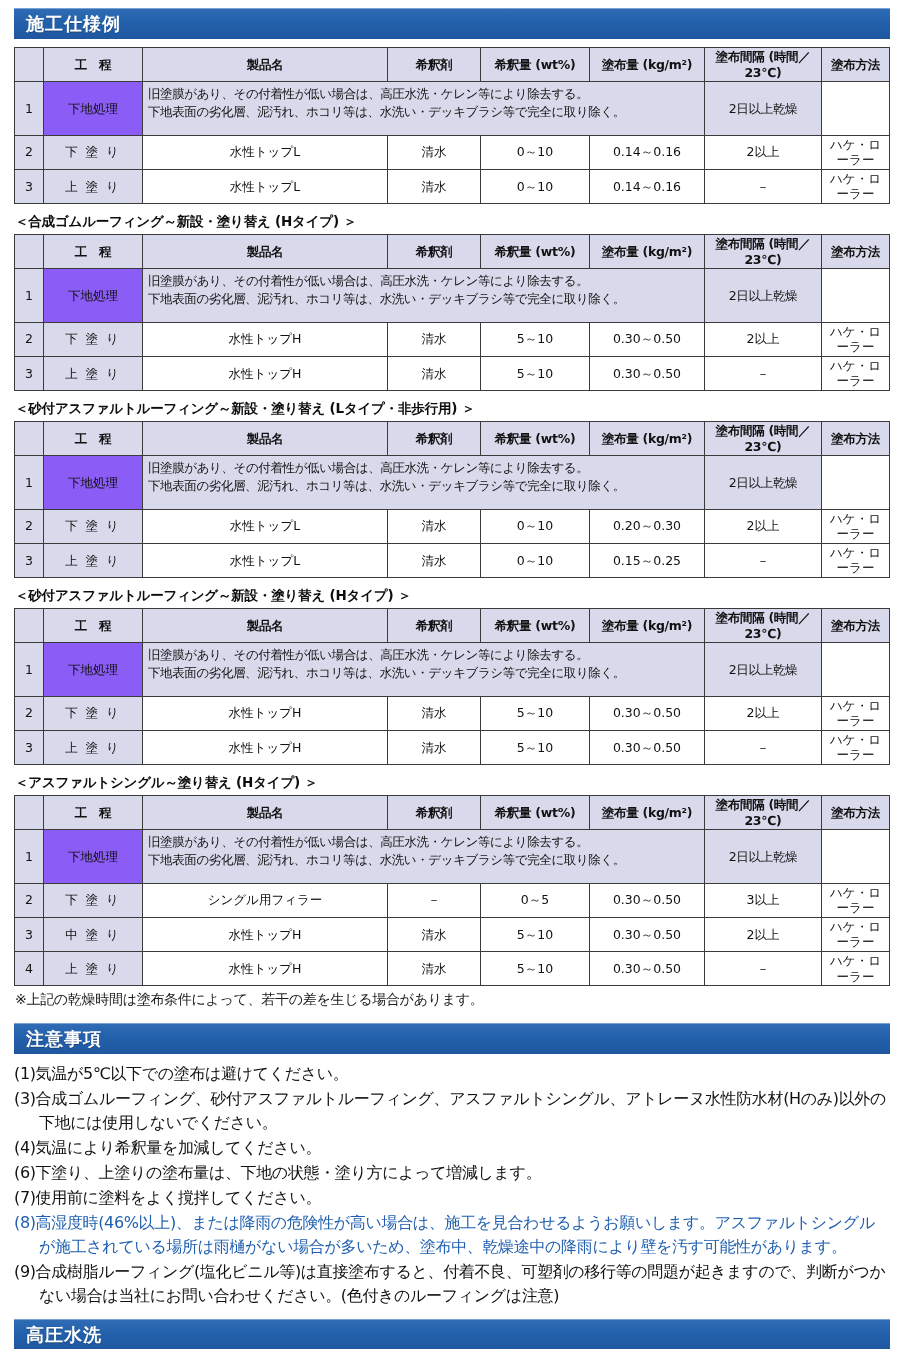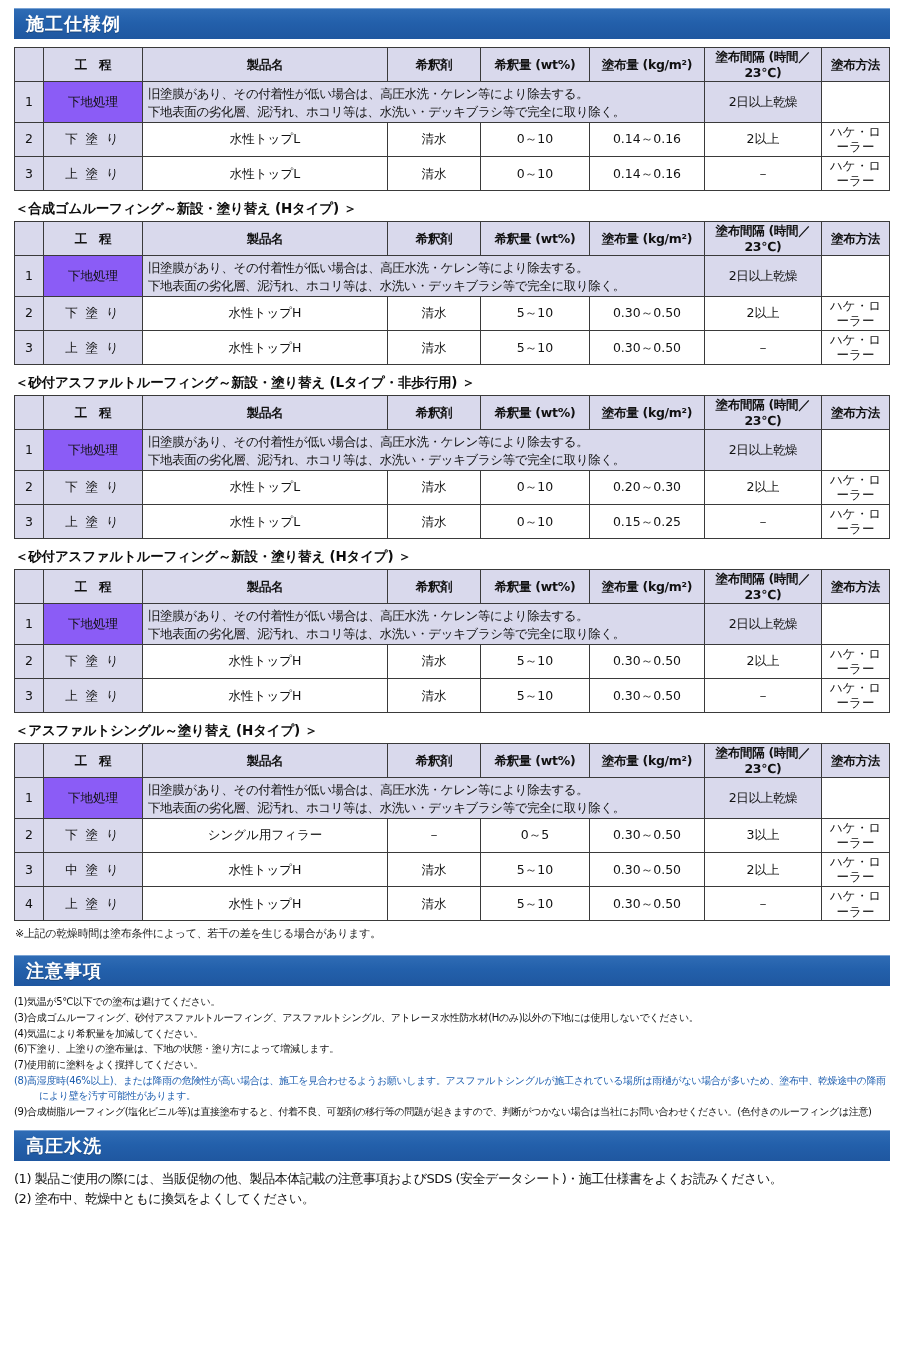--- a/index.html
+++ b/index.html
@@ -82,45 +82,45 @@
   table.spec th.c-gap  { width: 112px; }
   table.spec th.c-mtd  { width: auto; }
 
   table.spec td.no   { background: #d9d9ec; font-weight: normal; height: 21px; }
   table.spec td.step { background: #d9d9ec; letter-spacing: 2px; }
   table.spec td.prep-no   { background: #d9d9ec; }
   table.spec td.prep-step { background: #8b5cf6; }
   table.spec td.prep-text {
     background: #d9d9ec;
     text-align: left;
-    padding: 3px 4px 0 5px;
+    padding: 3px 4px 13px 5px;
     letter-spacing: -0.4px;
     line-height: 1.45;
   }
   table.spec td.prep-gap  { background: #d9d9ec; letter-spacing: -0.3px; }
   table.spec td.prep-blank{ background: #ffffff; }
   table.spec td.val { background: #ffffff; }
   .hdr-sm { font-size: 11px; letter-spacing: -0.6px; }
 
   
   .footnote {
-    font-size: 11px;
+    font-size: 14px;
     margin: 5px 0 0 1px;
     letter-spacing: -0.3px;
     color: #1a1a1a;
   }
 
   
   .notes {
     margin: 7px 0 0 0;
     padding: 0;
     list-style: none;
   }
   .notes li {
-    font-size: 10px;
+    font-size: 16px;
     line-height: 1.52;
     letter-spacing: -0.35px;
     padding-left: 25px;
     text-indent: -25px;
     margin-bottom: 0.5px;
     color: #111111;
   }
   .notes li.blue { color: #1f5fb0; }
   .notes.general li {
     font-size: 13px;

